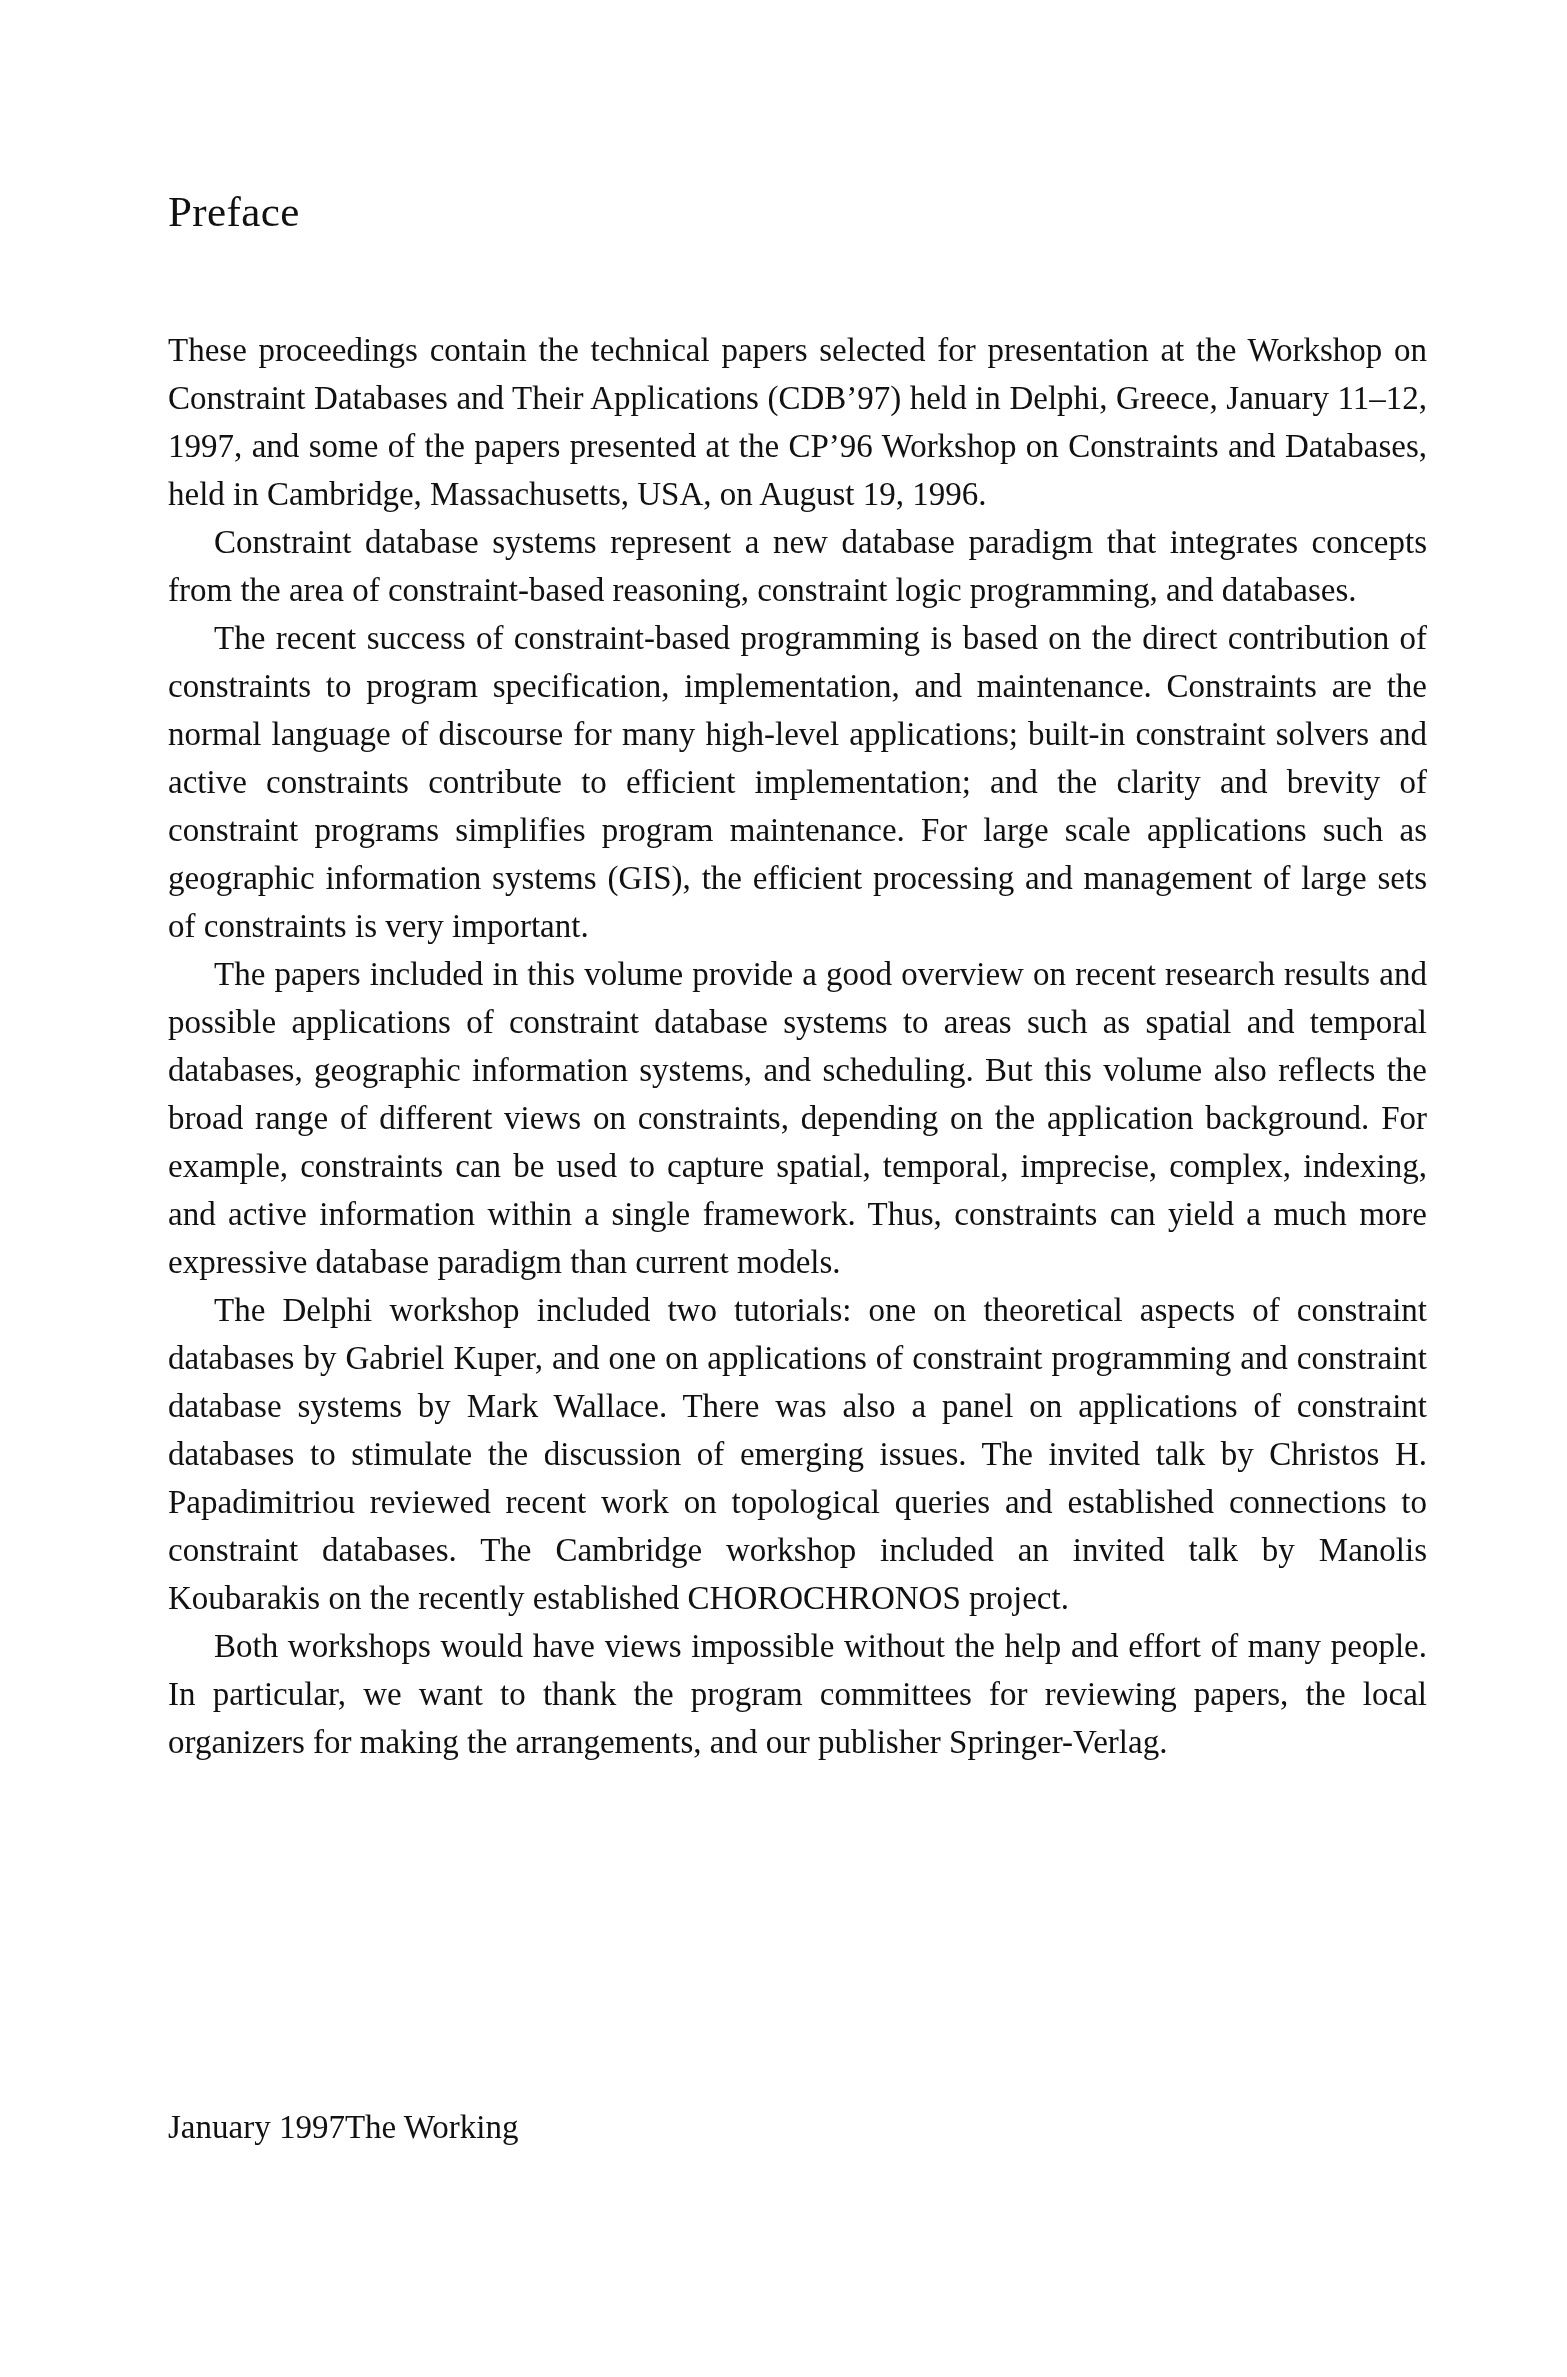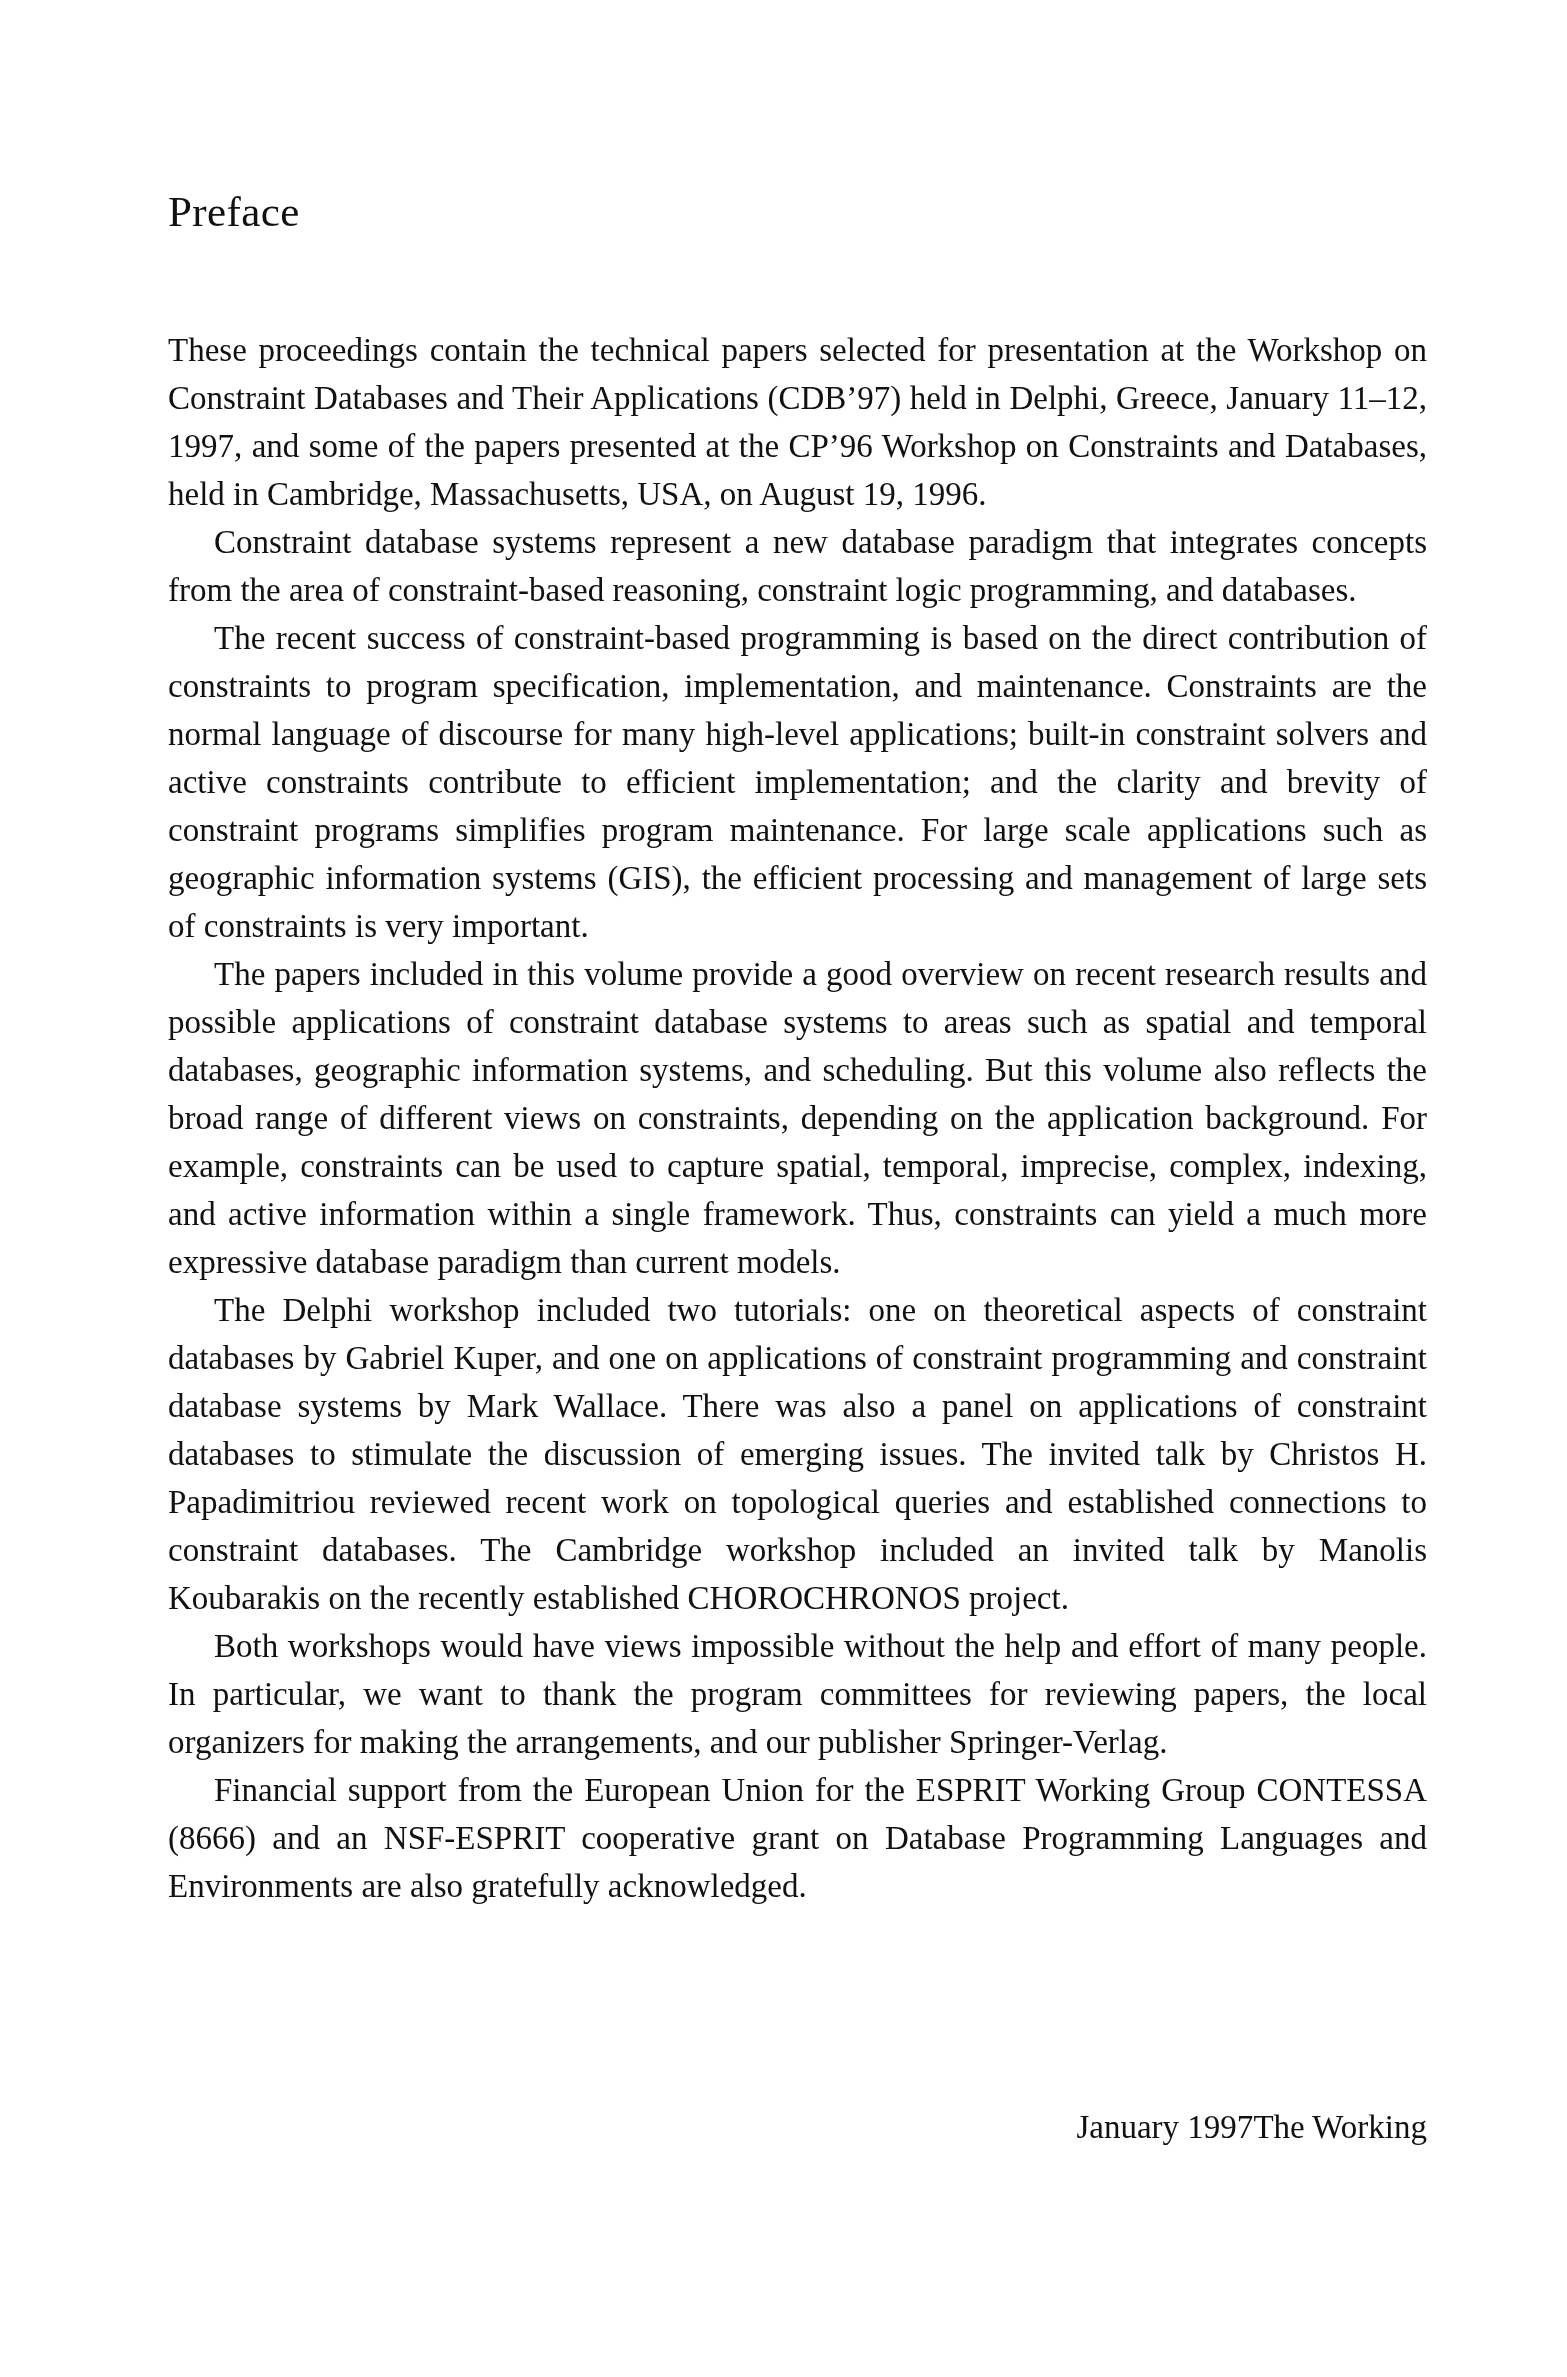--- a/index.html
+++ b/index.html
@@ -50,37 +50,36 @@
       text-indent: 46px;
     }
     .signoff {
       position: absolute;
       top: 2103px;
       left: 0;
       width: 1259px;
       font-size: 33px;
       line-height: 48px;
       display: flex;
-      justify-content: flex-end;
+      justify-content: flex-start;
     }
   </style>
 </head>
 <body>
 
 <div class="page">
   <h1 class="title">Preface</h1>
 
   <div class="body-text">
     <p>These proceedings contain the technical papers selected for presentation at the Workshop on Constraint Databases and Their Applications (CDB’97) held in Delphi, Greece, January 11–12, 1997, and some of the papers presented at the CP’96 Workshop on Constraints and Databases, held in Cambridge, Massachusetts, USA, on August 19, 1996.</p>
     <p>Constraint database systems represent a new database paradigm that integrates concepts from the area of constraint-based reasoning, constraint logic programming, and databases.</p>
     <p>The recent success of constraint-based programming is based on the direct contribution of constraints to program specification, implementation, and maintenance. Constraints are the normal language of discourse for many high-level applications; built-in constraint solvers and active constraints contribute to efficient implementation; and the clarity and brevity of constraint programs simplifies program maintenance. For large scale applications such as geographic information systems (GIS), the efficient processing and management of large sets of constraints is very important.</p>
     <p>The papers included in this volume provide a good overview on recent research results and possible applications of constraint database systems to areas such as spatial and temporal databases, geographic information systems, and scheduling. But this volume also reflects the broad range of different views on constraints, depending on the application background. For example, constraints can be used to capture spatial, temporal, imprecise, complex, indexing, and active information within a single framework. Thus, constraints can yield a much more expressive database paradigm than current models.</p>
     <p>The Delphi workshop included two tutorials: one on theoretical aspects of constraint databases by Gabriel Kuper, and one on applications of constraint programming and constraint database systems by Mark Wallace. There was also a panel on applications of constraint databases to stimulate the discussion of emerging issues. The invited talk by Christos H. Papadimitriou reviewed recent work on topological queries and established connections to constraint databases. The Cambridge workshop included an invited talk by Manolis Koubarakis on the recently established CHOROCHRONOS project.</p>
     <p>Both workshops would have views impossible without the help and effort of many people. In particular, we want to thank the program committees for reviewing papers, the local organizers for making the arrangements, and our publisher Springer-Verlag.</p>
-    <p>Financial support from the European Union for the ESPRIT Working Group CONTESSA (8666) and an NSF-ESPRIT cooperative grant on Database Programming Languages and Environments are also gratefully acknowledged.</p>
   </div>
 
   <div class="signoff">
     <span>January 1997</span>
     <span>The Working</span>
   </div>
 </div>
 
 
 </body></html>

